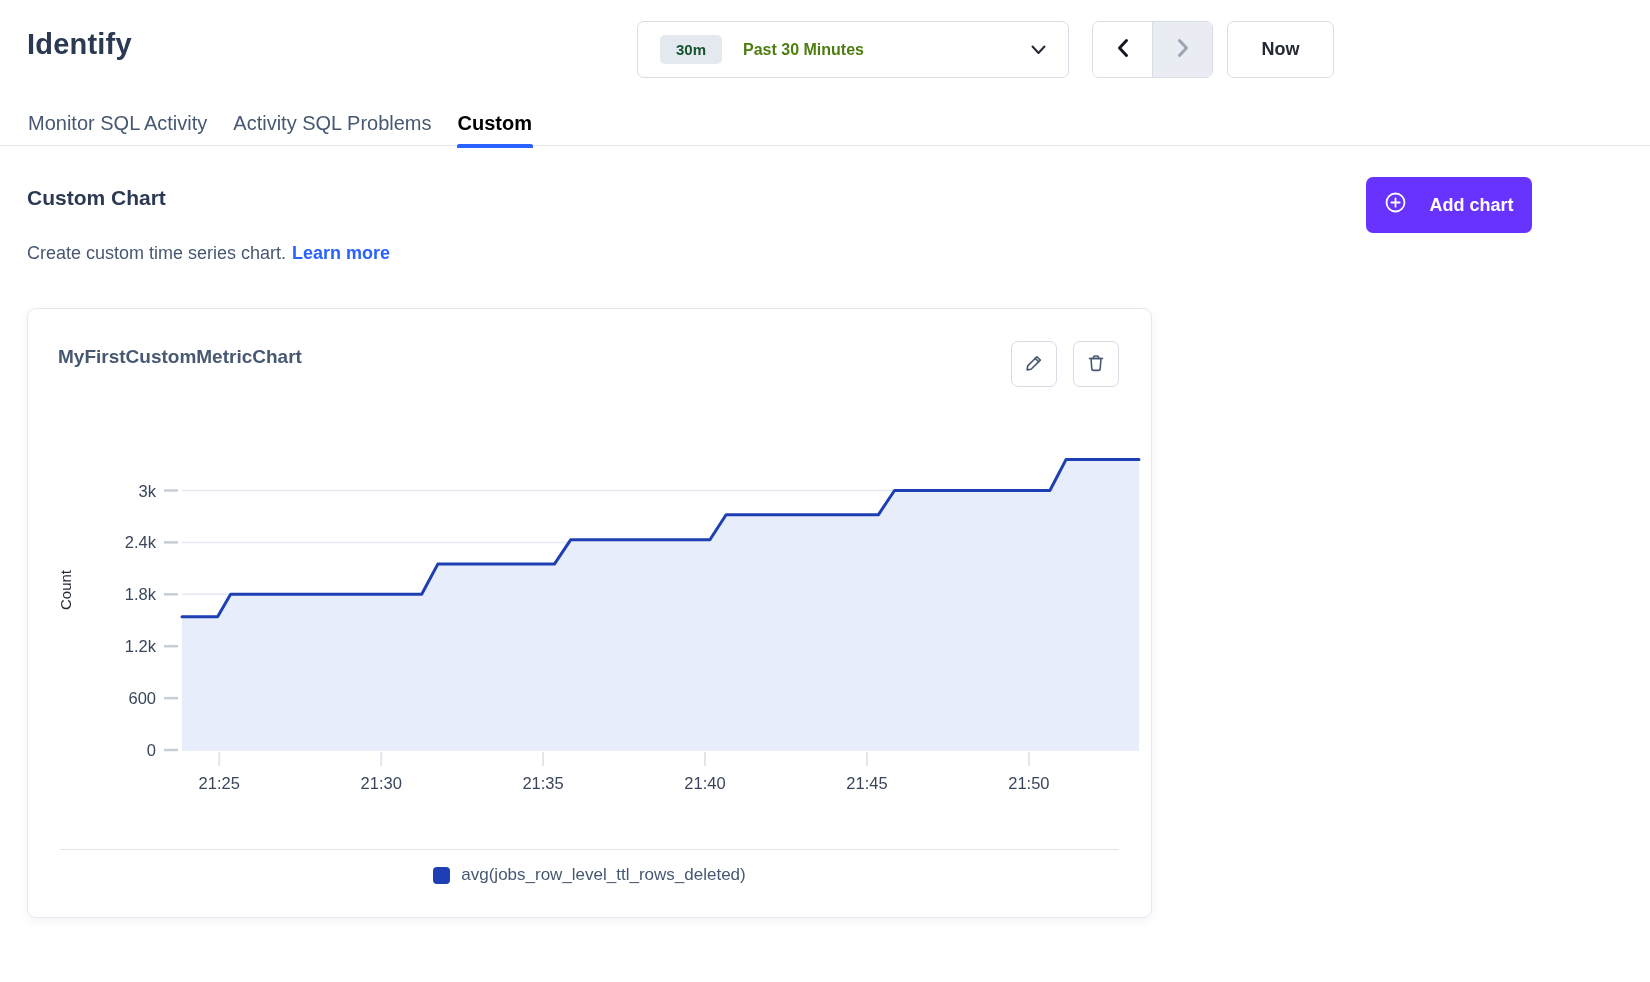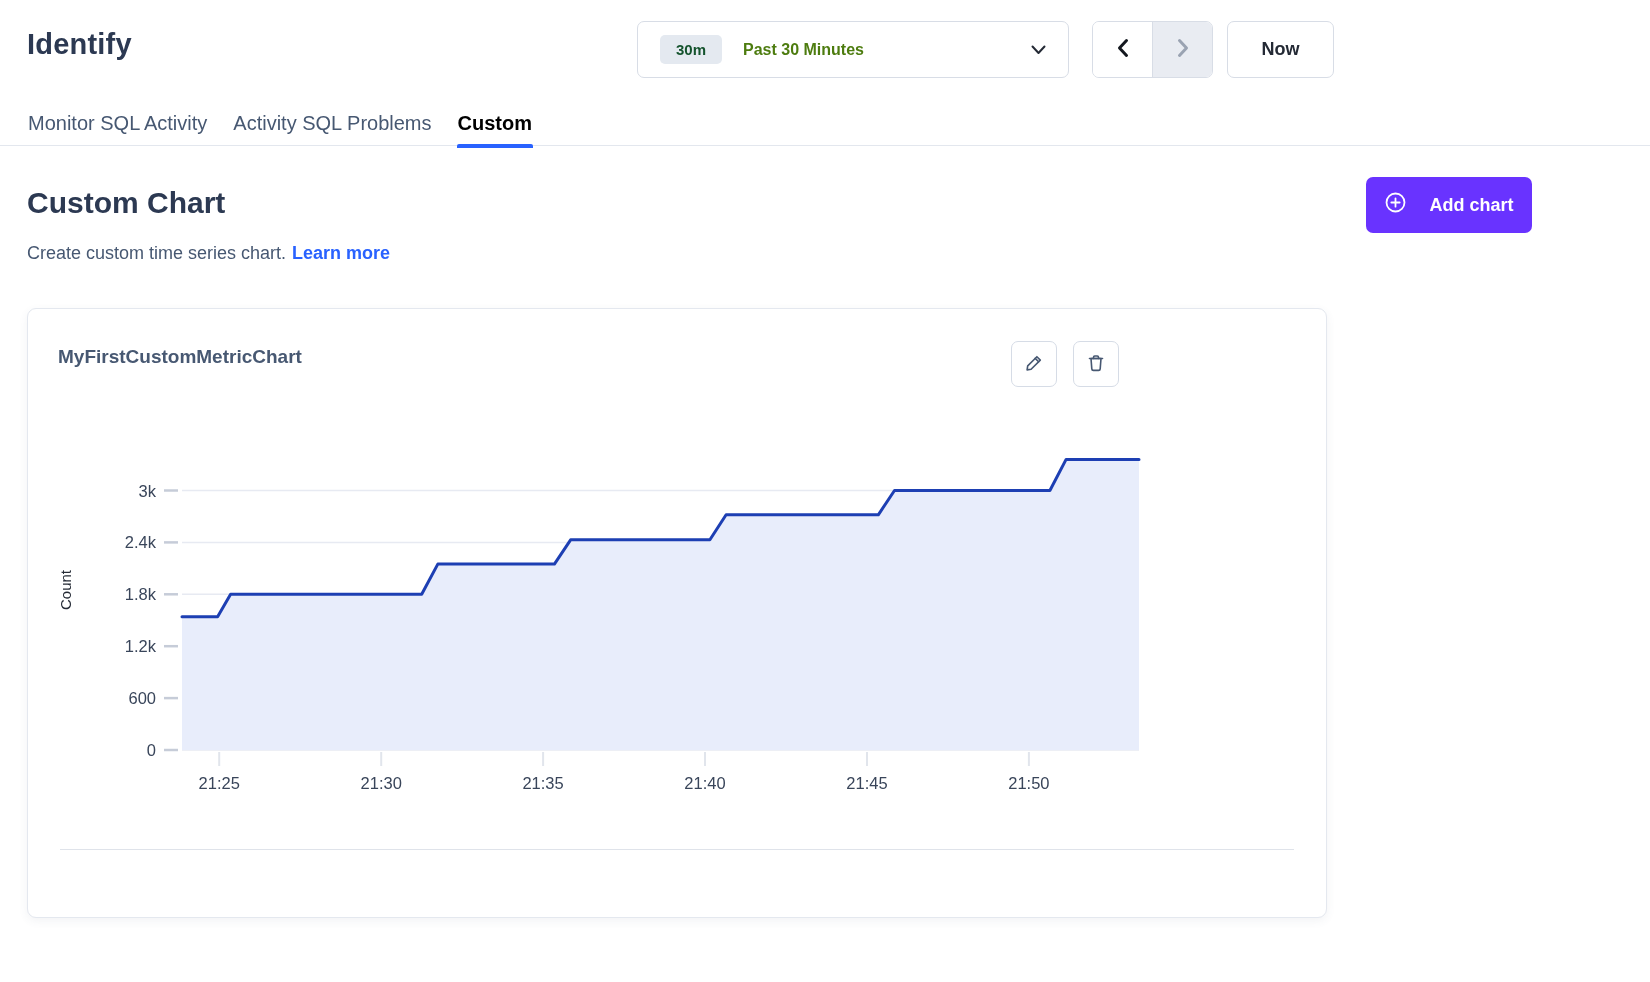--- a/index.html
+++ b/index.html
@@ -29,30 +29,30 @@
 
   
   .tabs { position:absolute; left:0; right:0; top:100px; height:46px; border-bottom:1px solid #e3e7ee;
     display:flex; gap:24px; padding-left:27px;align-items:center; }
   .tab { font-size:20px; color:#475872; line-height:42px; position:relative; cursor:pointer; padding:0 1px; }
   .tab.active { color:#000000; font-weight:600; }
   .tab.active::after { content:""; position:absolute; left:0; right:0; bottom:-4px; height:4px;
     background:#2962ff; border-radius:2px 2px 0 0; }
 
   
-  .section-heading { position:absolute; left:27px; top:186px; font-size:30px; font-weight:700; color:#2c3952; }
+  .section-heading { position:absolute; left:27px; top:186px; font-size:21px; font-weight:700; color:#2c3952; }
   .section-sub { position:absolute; left:27px; top:243px; font-size:18px; color:#475872;text-align:center; }
   .section-sub a { color:#2962ff; font-weight:600; text-decoration:none; margin-left:6px; cursor:pointer; }
 
   .add-chart-btn { position:absolute; left:1366px; top:177px; width:166px; height:56px;
     background:#6933ff; border:none; border-radius:7px; color:#fff; font-size:18px; font-weight:600;
     font-family:inherit; display:flex; align-items:center; justify-content:center; gap:22px; cursor:pointer; }
 
   
-  .card { position:absolute; left:27px; top:308px; width:1300px; height:610px; background:#fff;
+  .card { position:absolute; left:27px; top:308px; width:1125px; height:610px; background:#fff;
     border:1px solid #e4e8ef; border-radius:9px; box-shadow:0 3px 10px rgba(70,85,120,.07); }
   .card-title { position:absolute; left:30px; top:37px; font-size:19px; font-weight:600; color:#475872; }
   .icon-btn { position:absolute; top:32px; width:46px; height:46px; background:#fff;
     border:1px solid #d6dce6; border-radius:7px; display:flex; align-items:center; justify-content:center; cursor:pointer; }
   .icon-btn.edit { left:983px; }
   .icon-btn.delete { left:1045px; }
 
   #chart-svg { position:absolute; left:13px; top:112px; }
   .tick-label { fill:#39455a; font-size:16.5px; font-family:"Liberation Sans", sans-serif; }
   .axis-label { fill:#242a35; font-size:15px; font-family:"Liberation Sans", sans-serif; }
@@ -172,15 +172,19 @@
         <text x="826.0" y="368" text-anchor="middle" class="tick-label">21:45</text>
         <line x1="987.9" x2="987.9" y1="331" y2="345" stroke="#e1e5ec" stroke-width="2"></line>
         <text x="987.9" y="368" text-anchor="middle" class="tick-label">21:50</text>
         <path d="M141.0 195.8 L176.6 195.8 L189.6 173.3 L380.7 173.3 L396.8 143.1 L513.4 143.1 L529.6 118.8 L668.9 118.8 L685.1 93.8 L837.3 93.8 L853.5 69.5 L1008.9 69.5 L1025.1 38.4 L1098.0 38.4 L1098.0 329 L141.0 329 Z" fill="#e8edfb" stroke="none"></path>
         <path d="M141.0 195.8 L176.6 195.8 L189.6 173.3 L380.7 173.3 L396.8 143.1 L513.4 143.1 L529.6 118.8 L668.9 118.8 L685.1 93.8 L837.3 93.8 L853.5 69.5 L1008.9 69.5 L1025.1 38.4 L1098.0 38.4" fill="none" stroke="#1d3fb3" stroke-width="3" stroke-linejoin="round" stroke-linecap="round"></path>
         <text x="30" y="169" class="axis-label" text-anchor="middle" transform="rotate(-90 30 169)">Count</text>
       </svg>
 
     <div class="card-divider"></div>
 
+    <div class="legend">
+      <span class="legend-swatch" style="background: rgb(29, 63, 179);"></span>
+      <span class="legend-label">avg(jobs_row_level_ttl_rows_deleted)</span>
+    </div>
   </div>
 
 </div>
 
 </body></html>

